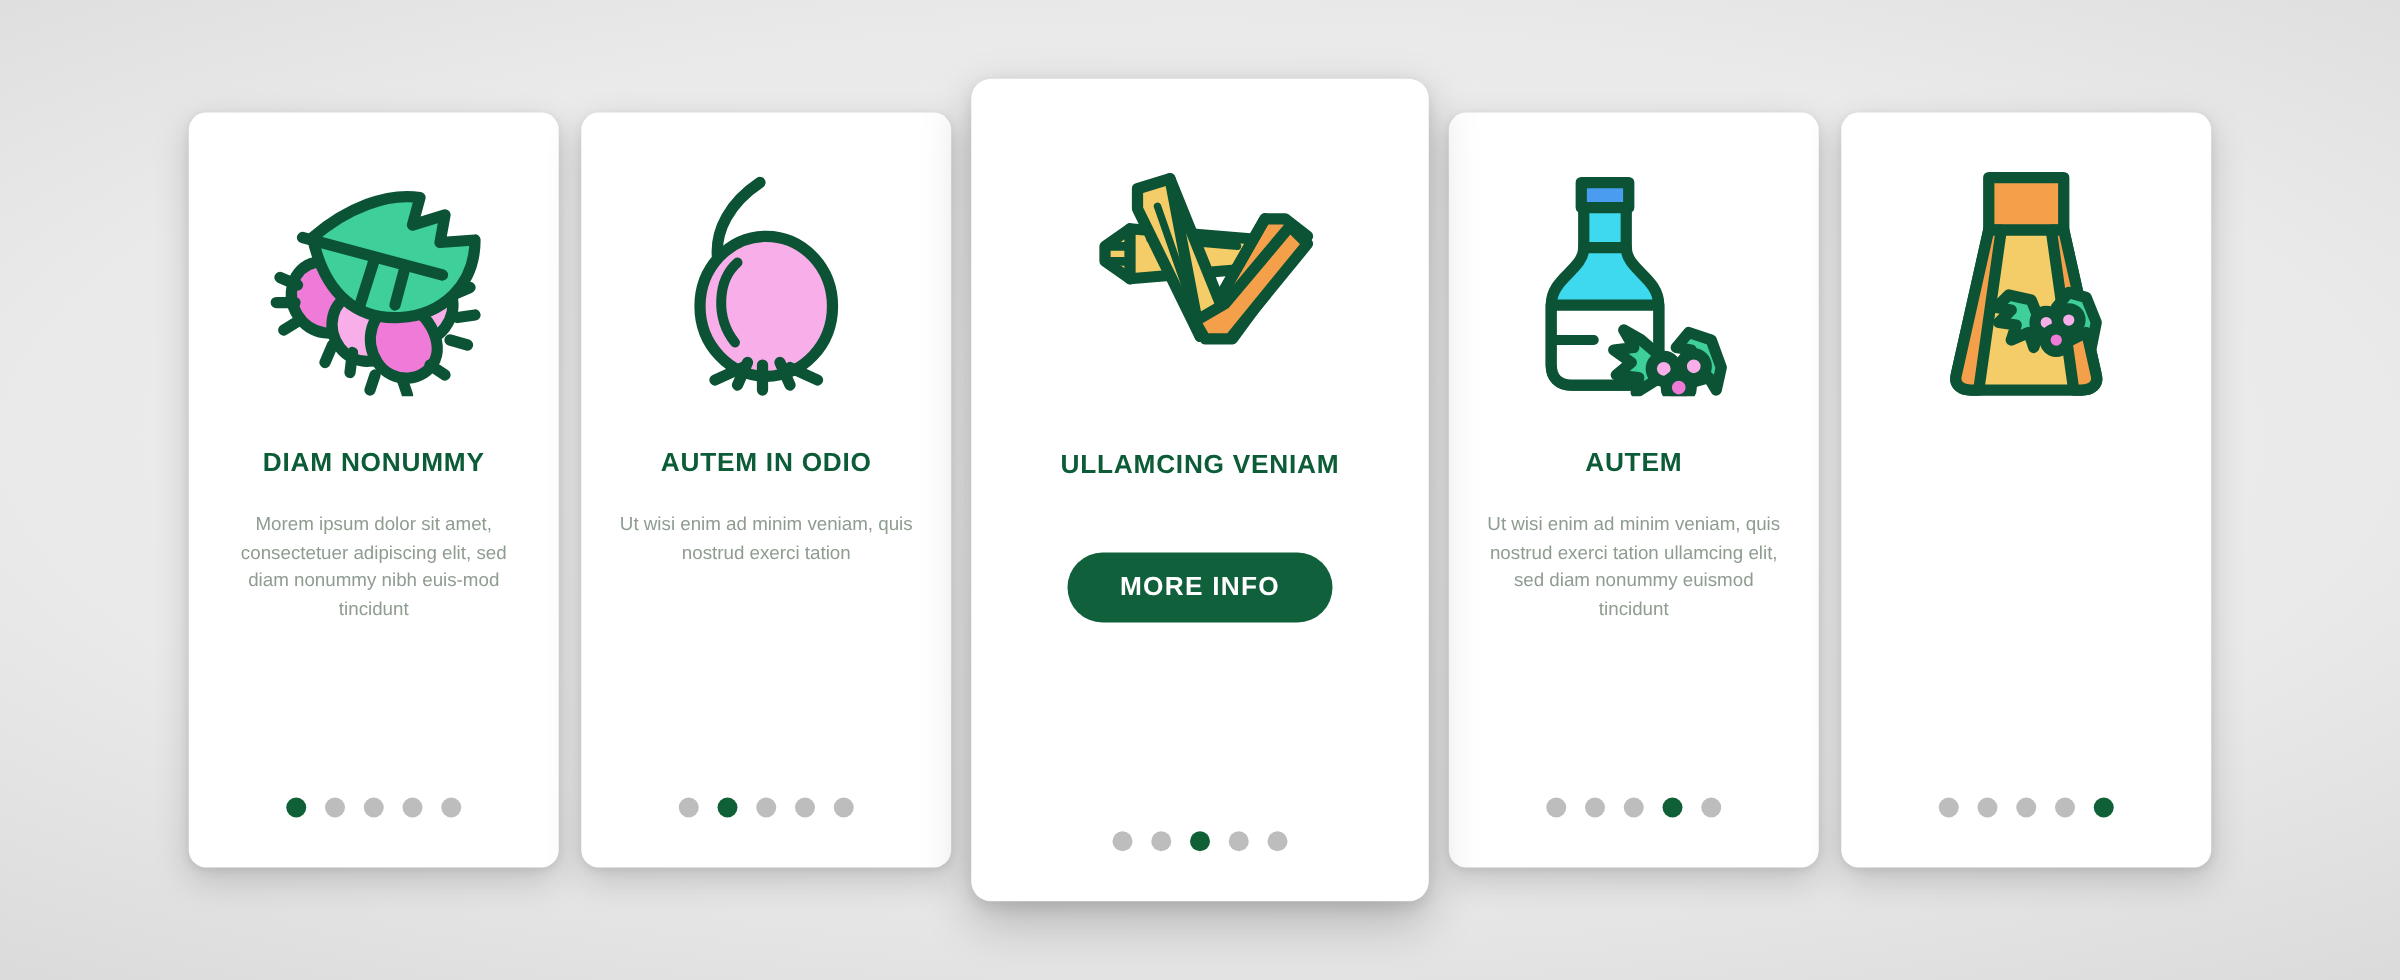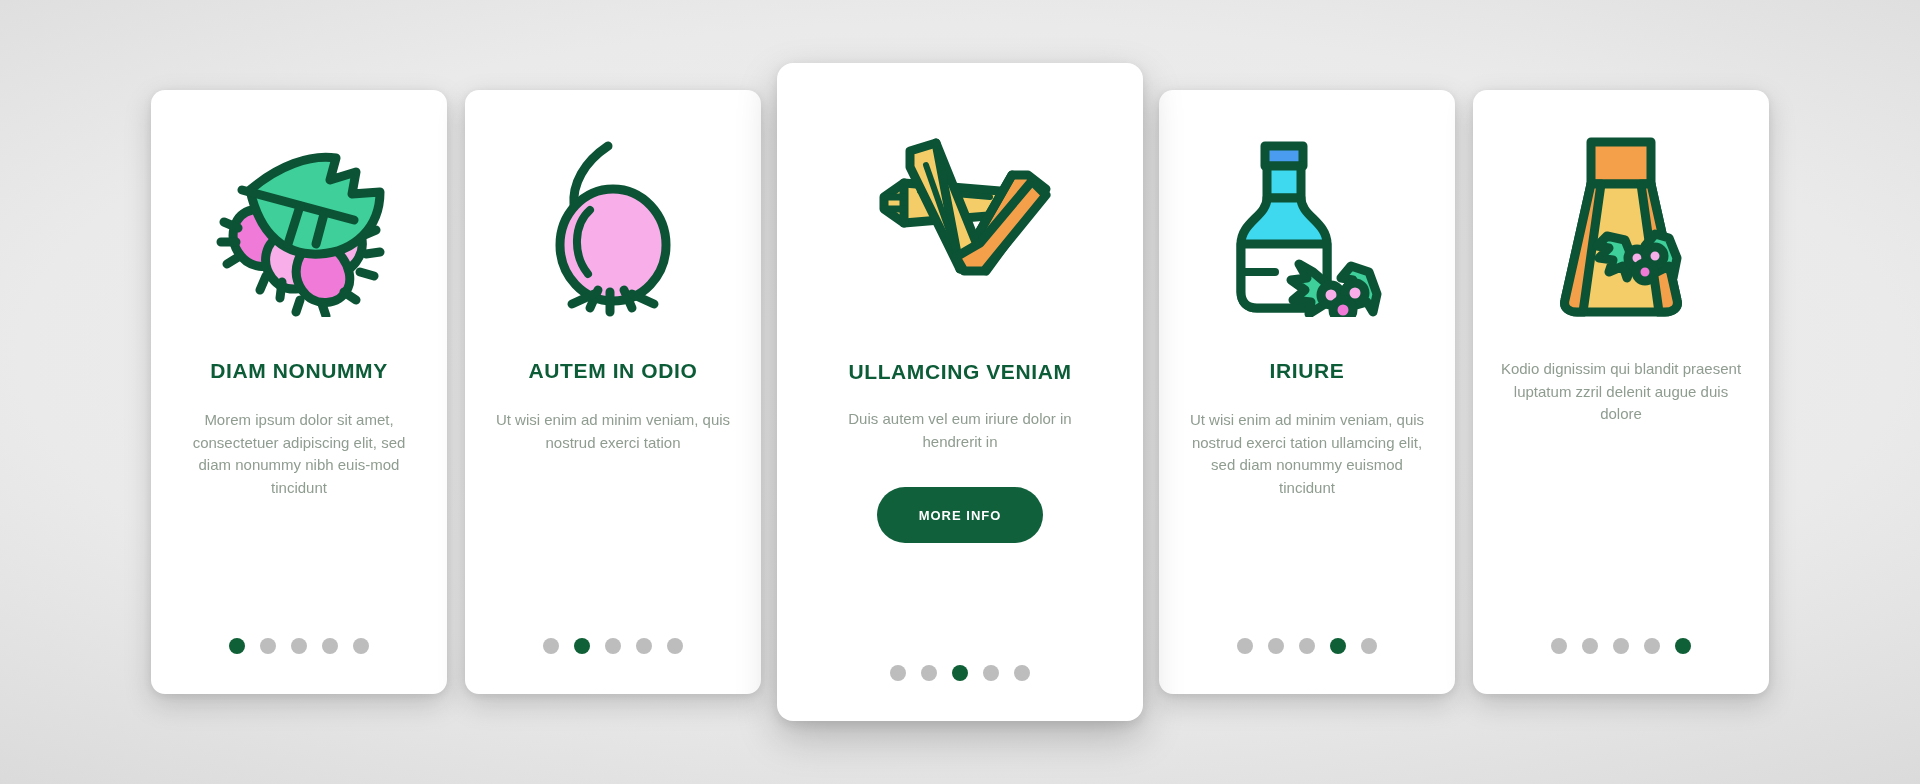--- a/index.html
+++ b/index.html
@@ -77,21 +77,21 @@
   .card.featured .card-body { max-width: 250px; }
 
   .more-info-btn {
     margin-top: 34px;
     background: #11603c;
     color: #ffffff;
     border: none;
     border-radius: 30px;
     padding: 0 42px;
     height: 56px;
-    font-size: 13px;
+    font-size: 21px;
     font-weight: 700;
     letter-spacing: 1px;
     font-family: "Liberation Sans", sans-serif;
     cursor: pointer;
     display: flex;
     align-items: center;
     justify-content: center;
     white-space: nowrap;
   }
 
@@ -194,21 +194,20 @@
 
           <path d="M50 20 L76 12 L122 126 L100 138 L50 36 Z" fill="#f5cd68"></path>
           <path d="M76 12 L100 138"></path>
           <path d="M66 34 L96 120" stroke-width="6"></path>
 
           <path d="M96 126 L120 112 L172 50 L186 64 L124 140 L104 140 Z" fill="#f4a04b"></path>
         </g>
       </svg>
     </div>
     <div class="card-title">ULLAMCING VENIAM</div>
-    <div class="card-body">Duis autem vel eum iriure dolor in hendrerit in</div>
     <button class="more-info-btn">MORE INFO</button>
     <div class="dots">
       <span class="dot"></span>
       <span class="dot"></span>
       <span class="dot active"></span>
       <span class="dot"></span>
       <span class="dot"></span>
     </div>
   </div>
 
@@ -229,21 +228,21 @@
           <path d="M98 140 L84 132 L92 146 L76 148 L90 158 L78 168 L96 170 L94 182 L110 172 L112 152 Z" fill="#3ecf9a"></path>
 
           <path d="M136 134 L126 146 L138 148 L128 160 L142 162 L138 174 L152 170 L158 180 L162 162 L154 140 Z" fill="#3ecf9a"></path>
 
           <circle cx="116" cy="163" r="10" fill="#f7aee9"></circle>
           <circle cx="140" cy="161" r="10" fill="#f7aee9"></circle>
           <circle cx="128" cy="178" r="10" fill="#f07ad8"></circle>
         </g>
       </svg>
     </div>
-    <div class="card-title">IRIURE</div>
+    <div class="card-title">AUTEM</div>
     <div class="card-body">Ut wisi enim ad minim veniam, quis nostrud exerci tation ullamcing elit, sed diam nonummy euismod tincidunt</div>
     <div class="dots">
       <span class="dot"></span>
       <span class="dot"></span>
       <span class="dot"></span>
       <span class="dot active"></span>
       <span class="dot"></span>
     </div>
   </div>
 
@@ -263,21 +262,20 @@
           <path d="M66 104 L56 114 L68 116 L58 126 L72 128 L68 140 L82 134 L86 146 L92 128 L84 108 Z" fill="#3ecf9a"></path>
 
           <path d="M114 102 L104 114 L116 116 L106 126 L120 128 L116 140 L128 134 L132 146 L136 126 L128 106 Z" fill="#3ecf9a"></path>
 
           <circle cx="96" cy="126" r="9" fill="#f7aee9"></circle>
           <circle cx="114" cy="124" r="9" fill="#f7aee9"></circle>
           <circle cx="104" cy="140" r="9" fill="#f07ad8"></circle>
         </g>
       </svg>
     </div>
-    <div class="card-body">Kodio dignissim qui blandit praesent luptatum zzril delenit augue duis dolore</div>
     <div class="dots">
       <span class="dot"></span>
       <span class="dot"></span>
       <span class="dot"></span>
       <span class="dot"></span>
       <span class="dot active"></span>
     </div>
   </div>
 
 </div>

